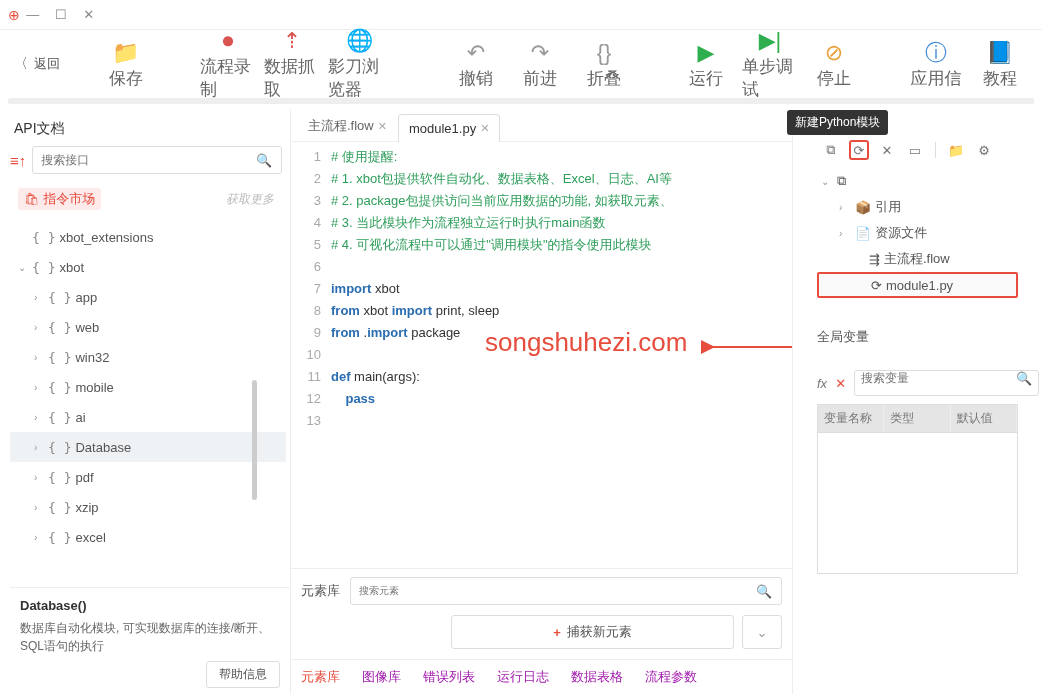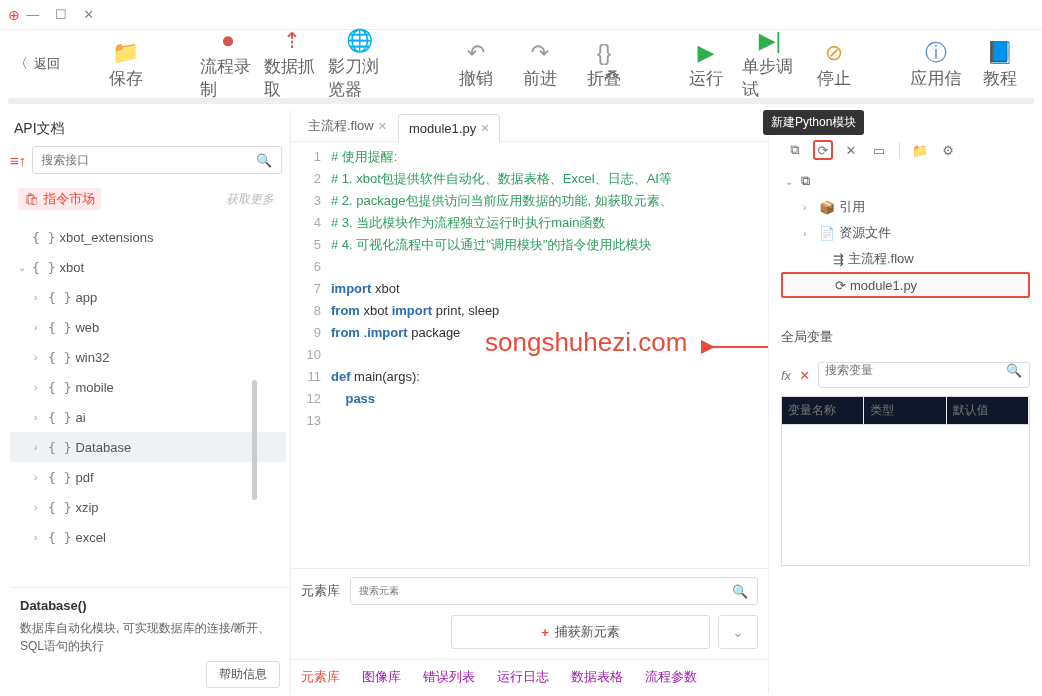--- a/index.html
+++ b/index.html
@@ -67,43 +67,43 @@
 .elem-search { flex:1; border:1px solid #ddd; border-radius:3px; height:28px; padding:0 8px; display:flex; align-items:center; }
 .elem-search input { border:none; outline:none; flex:1; color:#888; font-size:10px;font-family:Liberation Mono, monospace; }
 .capture-row { display:flex; gap:8px; padding:0 0 10px 150px; }
 .capture-btn { flex:1; border:1px solid #ddd; border-radius:3px; height:34px; display:flex; align-items:center; justify-content:center; gap:6px; color:#555; cursor:pointer; }
 .capture-btn .plus { color:#e74c3c; font-weight:bold; }
 .drop-btn { width:40px; border:1px solid #ddd; border-radius:3px; display:flex; align-items:center; justify-content:center; color:#999; cursor:pointer; }
 .bottom-tabs { display:flex; gap:22px; padding:8px 10px; border-top:1px solid #eee; }
 .btab { color:#a21caf; cursor:pointer; }
 .btab.active { color:#e74c3c; }
 
-.right { width:274px; border-left:1px solid #eee; display:flex; flex-direction:column; padding:6px 12px; position:relative; }
+.right { width:250px; border-left:1px solid #eee; display:flex; flex-direction:column; padding:6px 24px; position:relative; }
 .tooltip { position:absolute; top:0; left:-6px; background:#333; color:#fff; padding:4px 8px; border-radius:3px; font-size:12px; z-index:5; }
 .right-icons { display:flex; gap:8px; align-items:center; margin-top:24px; margin-bottom:8px; padding-left:4px; }
 .right-icons .ico { width:20px; height:20px; display:flex; align-items:center; justify-content:center; color:#777; cursor:pointer; border-radius:3px; }
 .right-icons .hl { border:2px solid #e74c3c; }
 .right-icons .divider { width:1px; height:16px; background:#ddd; margin:0 2px; }
 .proj-tree { font-size:12px; color:#555; }
 .proj-item { display:flex; align-items:center; height:26px; gap:4px; cursor:pointer; }
 .proj-item .arrow { width:12px; color:#999; font-size:10px; }
 .proj-item.sel { border:2px solid #e74c3c; border-radius:2px; background:#fafafa; }
 .pi1 { padding-left:4px; }
 .pi2 { padding-left:22px; }
 .pi3 { padding-left:36px; }
 
 .globals { margin-top:30px; }
-.globals-head { color:#555; margin-bottom:16px; }
+.globals-head { color:#555; margin-bottom:24px; }
 .globals-tools { display:flex; align-items:center; gap:8px; margin-bottom:8px; }
 .globals-tools .fx { color:#777; font-style:italic; }
 .globals-tools .del { color:#e74c3c; }
 .globals-search { flex:1; border:1px solid #ddd; height:26px; border-radius:3px; display:flex; align-items:flex-start; padding:0 6px; }
 .globals-search input { border:none; outline:none; flex:1; font-size:12px; }
 .var-table { border:1px solid #ddd; }
-.var-head { display:flex; background:#0f172a; border-bottom:1px solid #ddd; }
+.var-head { display:flex; background:#e5e5e5; border-bottom:1px solid #ddd; }
 .var-head div { flex:1; padding:5px 6px; color:#777; font-size:12px; border-right:1px solid #eee; }
 .var-body { height:140px; }
 </style>
 </head>
 <body>
 
 <div class="titlebar">
   <span class="logo">⊕</span>
   <div class="winbtns">
     <span>—</span>

